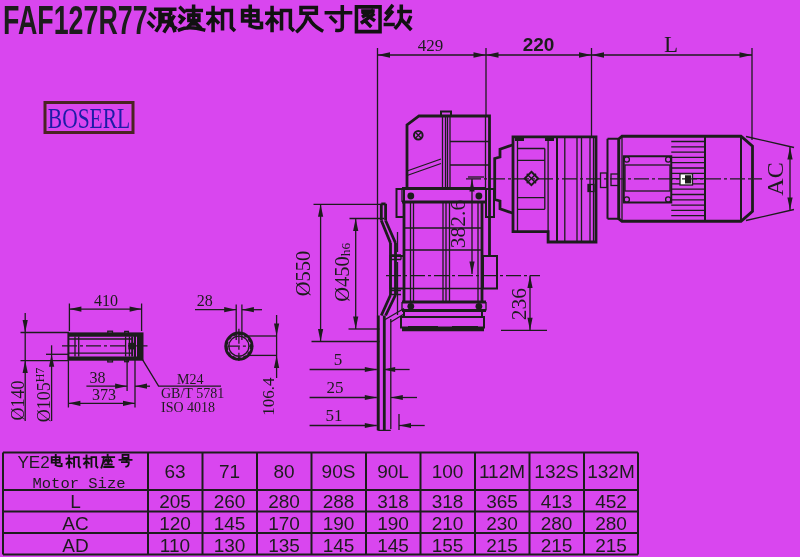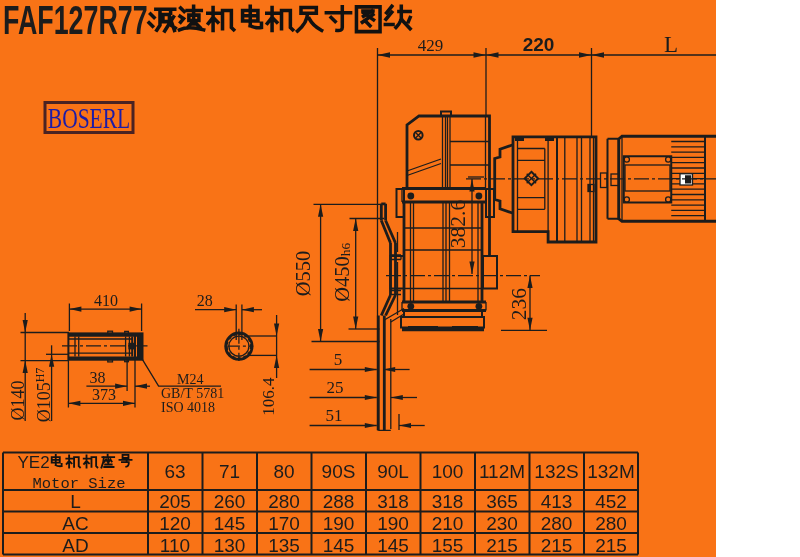--- a/index.html
+++ b/index.html
@@ -1,16 +1,16 @@
 <!DOCTYPE html>
 <html><head>
 <meta charset="utf-8">
 <style>
 html,body{margin:0;padding:0;background:#ffffff;}
-#page{position:relative;width:716px;height:557px;background:#f97316;overflow:hidden;}
+#page{position:relative;width:800px;height:557px;background:#d946ef;overflow:hidden;}
 svg{display:block;}
 .s1{stroke:#1c1c1c;stroke-width:1.3;fill:none;}
 .s15{stroke:#1c1c1c;stroke-width:2;fill:none;}
 .s2{stroke:#1c1c1c;stroke-width:2.8;fill:none;}
 .s3{stroke:#1c1c1c;stroke-width:3.6;fill:none;}
 .cl{stroke:#1c1c1c;stroke-width:1.25;fill:none;stroke-dasharray:15 3 3 3;}
 .fl{fill:#1c1c1c;stroke:none;}
 .uT{stroke:#111;stroke-width:12;fill:none;stroke-linecap:square;}
 .uS{stroke:#111;stroke-width:12;fill:none;stroke-linecap:square;}
 text{fill:#1c1c1c;}

